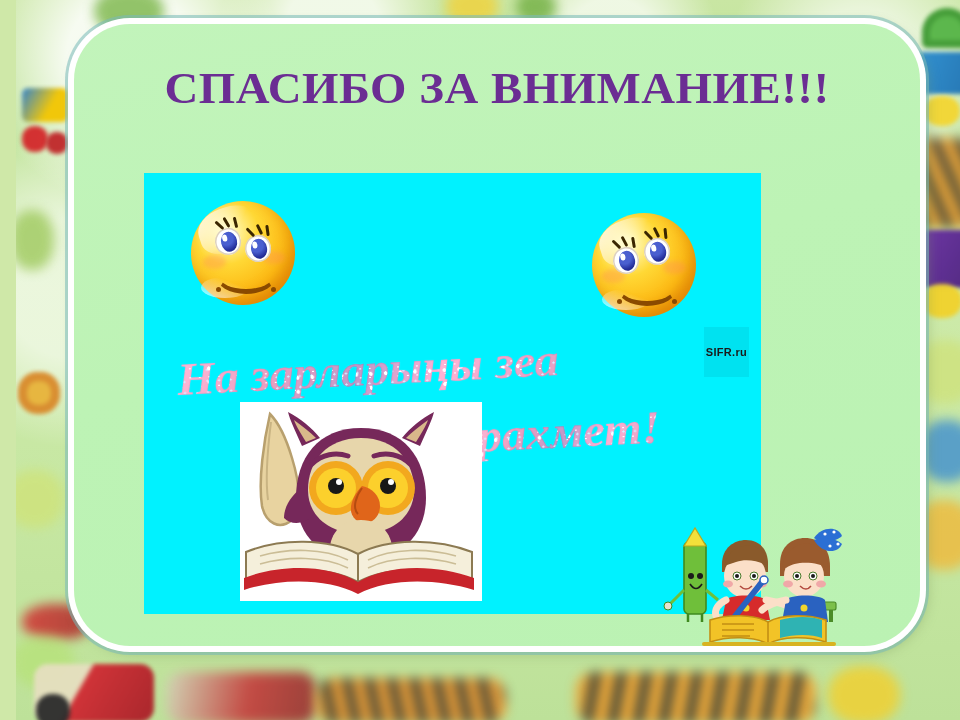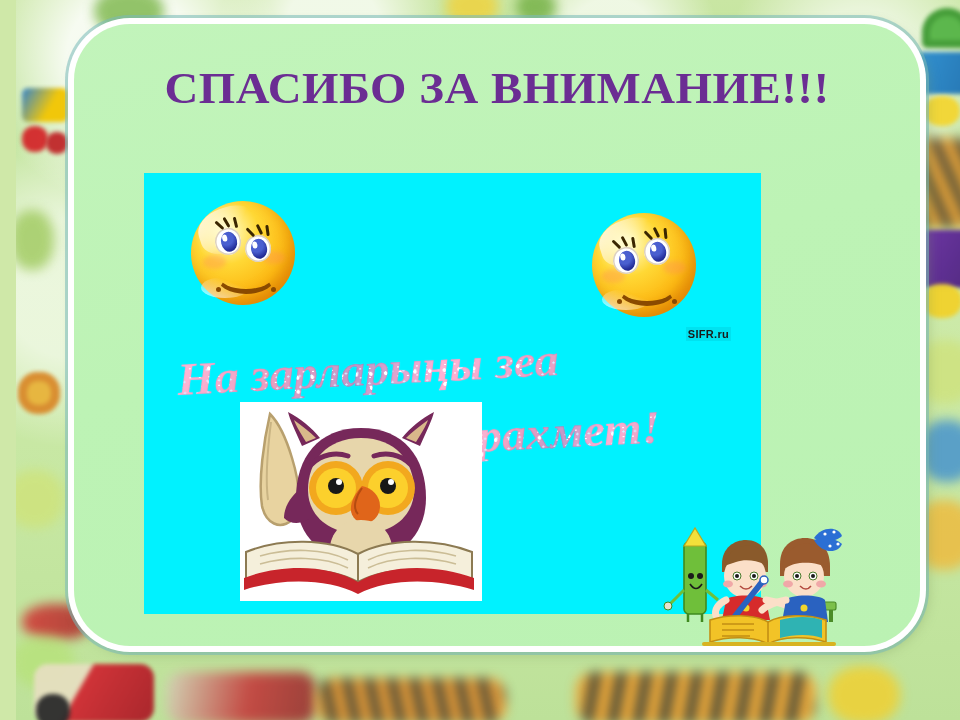--- a/index.html
+++ b/index.html
@@ -115,24 +115,24 @@
     -webkit-background-clip:text;background-clip:text;
     -webkit-text-fill-color:transparent;
     background-size:14px 14px,11px 11px,9px 9px,100% 100%;
     text-shadow:0 0 1px rgba(255,255,255,.5);
     filter:contrast(1.08);
   }
   #glitter-line1{left:42px;top:170px;font-size:46px;transform:rotate(-3deg) scaleX(1.05);}
   #glitter-line2{left:338px;top:232px;font-size:46px;transform:rotate(-3deg) scaleX(1.05);}
 
   #watermark{
-    position:absolute;right:30px;top:154px;
+    position:absolute;right:12px;top:154px;
     font-family:"Liberation Sans",sans-serif;font-weight:bold;font-size:11px;
     color:#1a1a1a;letter-spacing:.3px;
-    background:rgba(0,40,60,.08);padding:1px 2px;
+    background:rgba(0,40,60,.08);padding:19px 2px;
   }
 
   
   #owl-box{
     position:absolute;left:96px;top:229px;width:242px;height:199px;
     background:#ffffff;overflow:hidden;
   }
   #owl{position:absolute;inset:0;}
 
   

